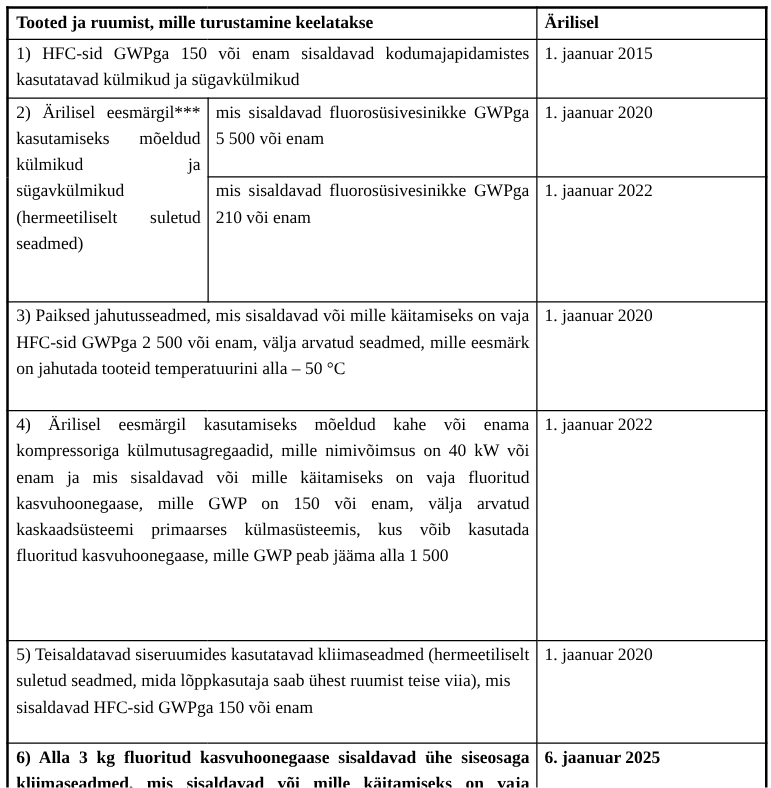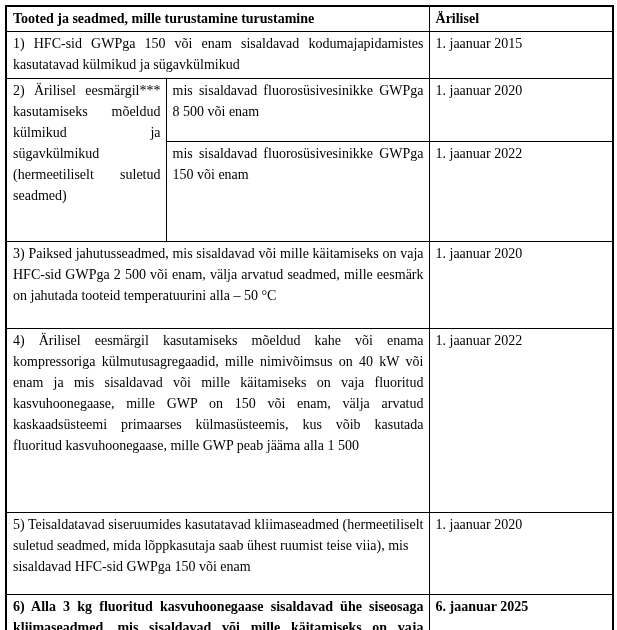--- a/index.html
+++ b/index.html
@@ -50,37 +50,37 @@
 
 <div class="page">
   <table class="doc-table">
     <colgroup>
       <col class="c1">
       <col class="c2">
       <col class="c3">
     </colgroup>
     <tbody>
       <tr class="rh">
-        <td colspan="2" class="bold left">Tooted ja seadmed, mille turustamine turustamine</td>
+        <td colspan="2" class="bold left">Tooted ja ruumist, mille turustamine keelatakse</td>
         <td class="bold left">Ärilisel</td>
       </tr>
 
       <tr class="r1">
         <td colspan="2" class="just">1) HFC-sid GWPga 150 või enam sisaldavad kodumajapidamistes kasutatavad külmikud ja sügavkülmikud</td>
         <td class="left">1. jaanuar 2015</td>
       </tr>
 
       <tr class="r2a">
         <td rowspan="2" class="just">2) Ärilisel eesmärgil*** kasutamiseks mõeldud külmikud ja sügavkülmikud (hermeetiliselt suletud seadmed)</td>
-        <td class="just">mis sisaldavad fluorosüsivesinikke GWPga 8 500 või enam</td>
+        <td class="just">mis sisaldavad fluorosüsivesinikke GWPga 5 500 või enam</td>
         <td class="left">1. jaanuar 2020</td>
       </tr>
 
       <tr class="r2b">
-        <td class="just">mis sisaldavad fluorosüsivesinikke GWPga 150 või enam</td>
+        <td class="just">mis sisaldavad fluorosüsivesinikke GWPga 210 või enam</td>
         <td class="left">1. jaanuar 2022</td>
       </tr>
 
       <tr class="r3">
         <td colspan="2" class="just">3) Paiksed jahutusseadmed, mis sisaldavad või mille käitamiseks on vaja HFC-sid GWPga 2 500 või enam, välja arvatud seadmed, mille eesmärk on jahutada tooteid temperatuurini alla – 50 °C</td>
         <td class="left">1. jaanuar 2020</td>
       </tr>
 
       <tr class="r4">
         <td colspan="2" class="just">4) Ärilisel eesmärgil kasutamiseks mõeldud kahe või enama kompressoriga külmutusagregaadid, mille nimivõimsus on 40 kW või enam ja mis sisaldavad või mille käitamiseks on vaja fluoritud kasvuhoonegaase, mille GWP on 150 või enam, välja arvatud kaskaadsüsteemi primaarses külmasüsteemis, kus võib kasutada fluoritud kasvuhoonegaase, mille GWP peab jääma alla 1 500</td>

